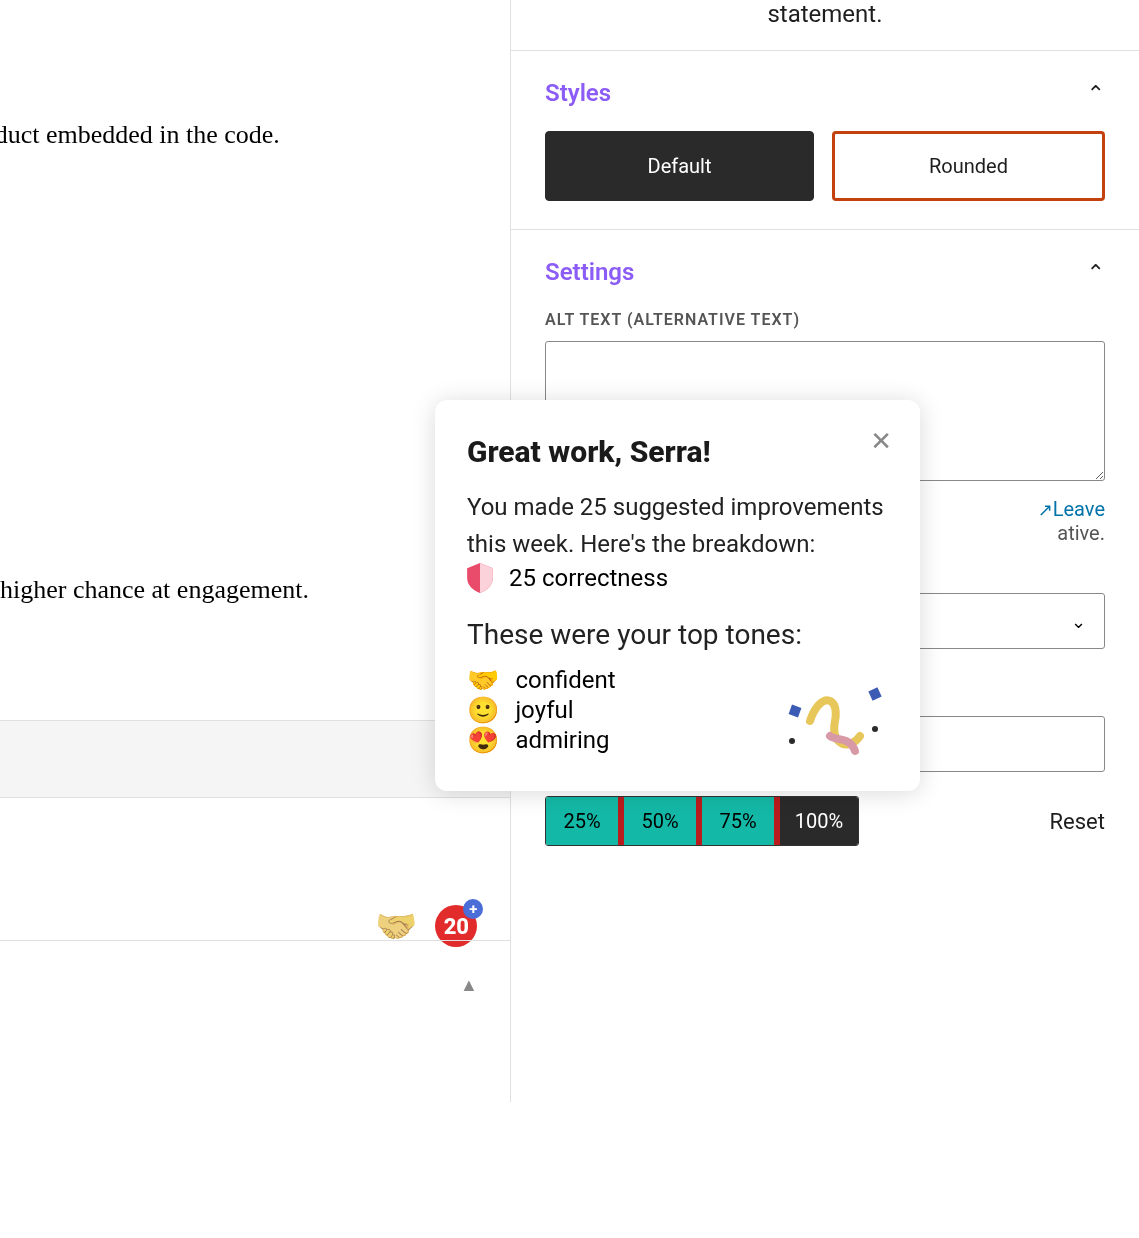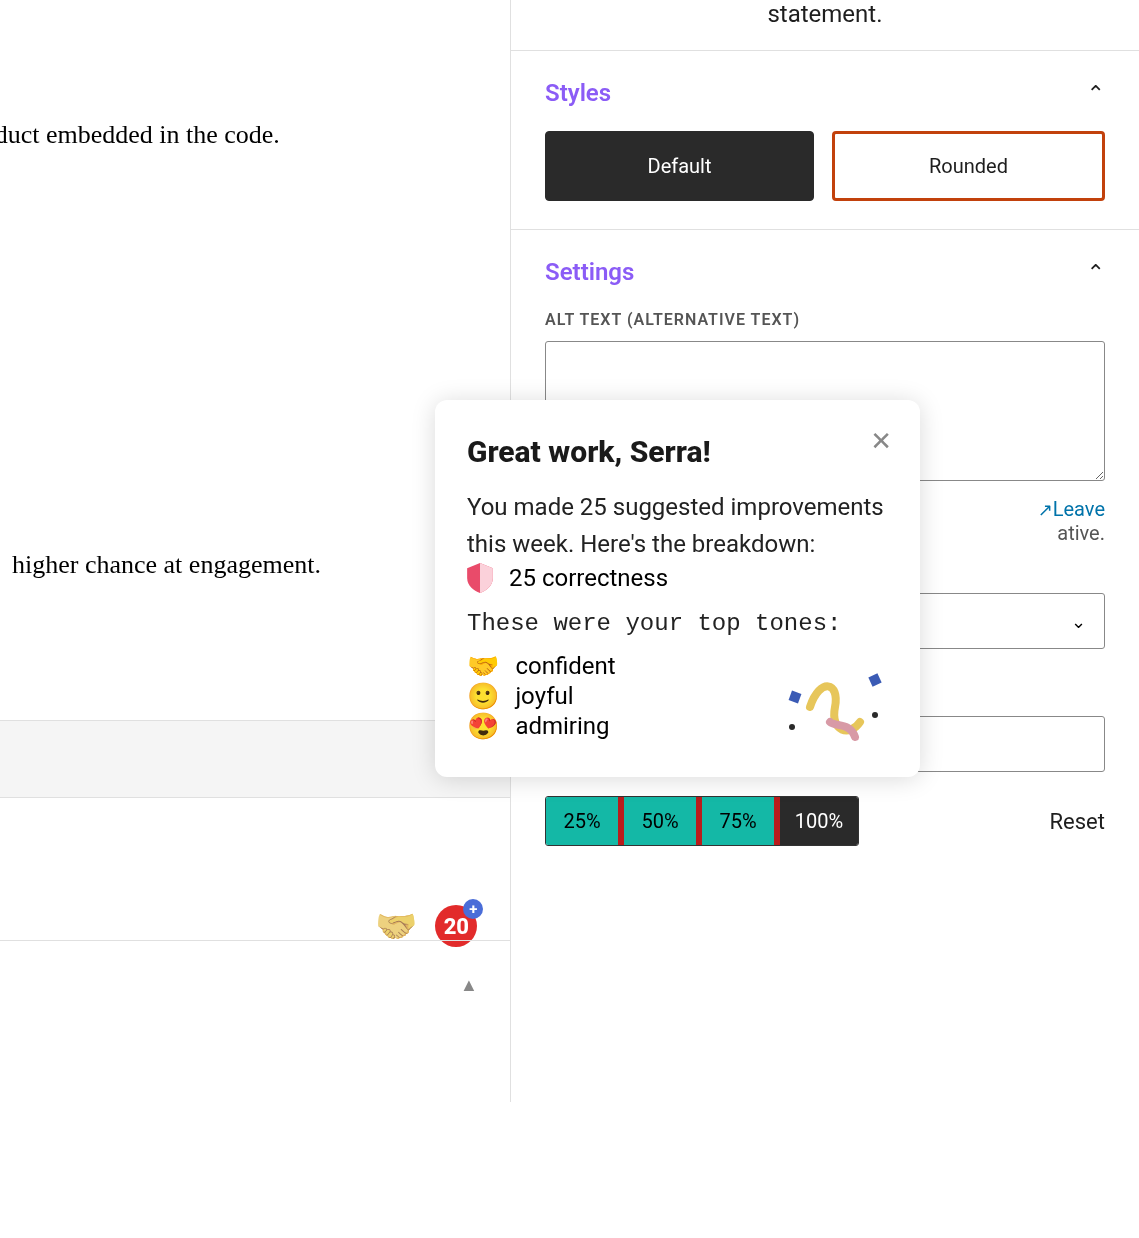--- a/index.html
+++ b/index.html
@@ -19,21 +19,21 @@
       height: 1238px;
       background: #fff;
     }
     .doc-text {
       font-family: Georgia, "Times New Roman", serif;
       font-size: 26px;
       color: #000;
       position: absolute;
     }
     .doc-text-1 { top: 120px; left: -40px; white-space: nowrap; }
-    .doc-text-2 { top: 550px; left: 0px; white-space: nowrap; padding-left: 12px; }
+    .doc-text-2 { top: 575px; left: 0px; white-space: nowrap; }
     .gray-bar {
       position: absolute;
       left: 0;
       top: 720px;
       width: 510px;
       height: 78px;
       background: #f5f5f5;
       border-top: 1px solid #e0e0e0;
       border-bottom: 1px solid #e0e0e0;
     }
@@ -263,21 +263,21 @@
       align-items: center;
       gap: 16px;
       margin-top: 0;
       font-size: 24px;
     }
     .shield-icon {
       width: 26px;
       height: 30px;
       flex-shrink: 0;
     }
-    .popup-subhead { margin-top: 12px; margin-bottom: 8px; font-size: 24px; font-family: Liberation Mono, monospace; }
+    .popup-subhead { margin-top: 20px; margin-bottom: 8px; font-size: 28px; }
     .tone-emoji { font-size: 26px; }
     .confetti {
       position: absolute;
       right: 30px;
       bottom: 30px;
       width: 110px;
       height: 80px;
     }
   </style>
 </head>

